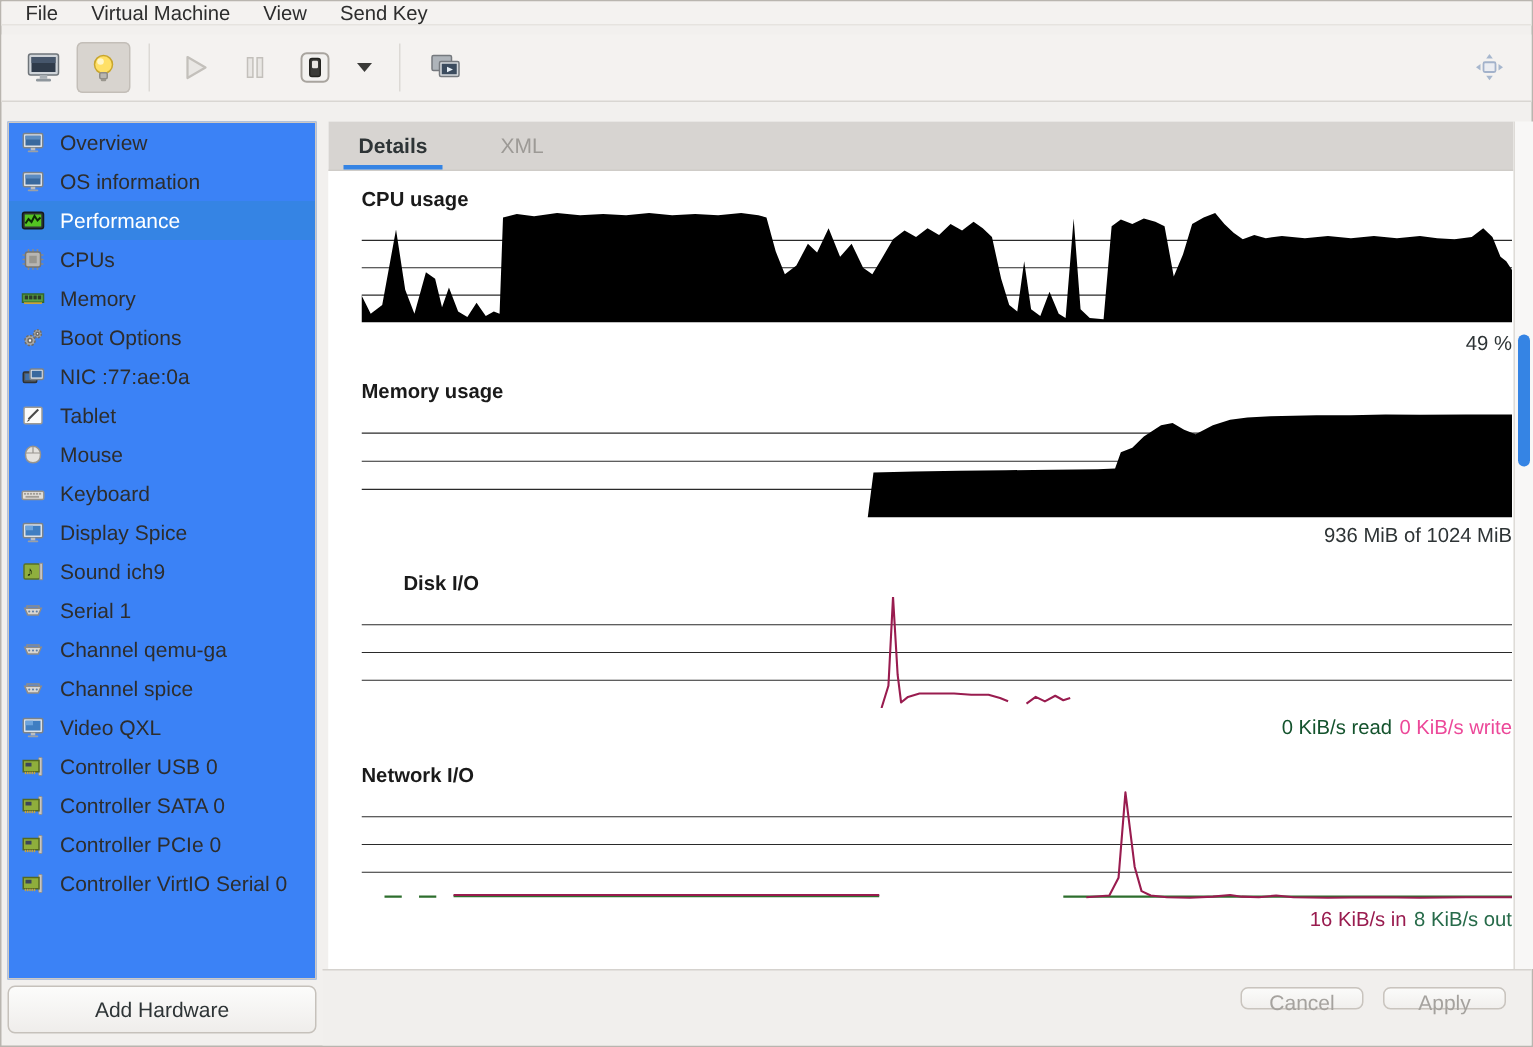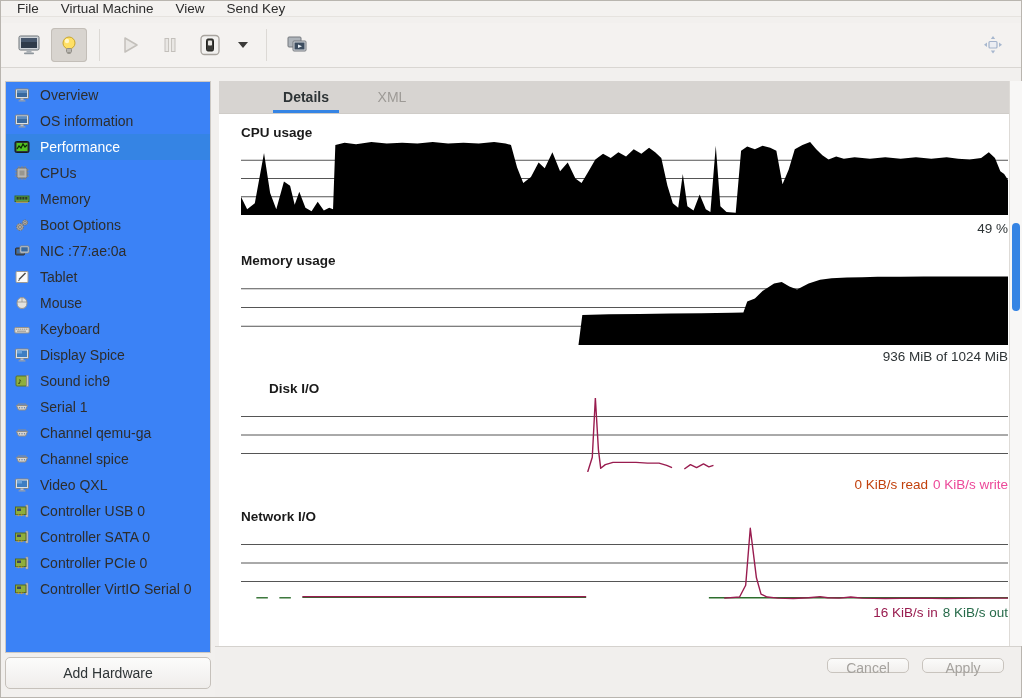--- a/index.html
+++ b/index.html
@@ -27,21 +27,21 @@
   .side-row .icon{width:16px;height:16px;margin-left:8px;flex:none;}
   .side-row .icon svg{width:100%;height:100%;display:block;}
   .side-row .lbl{margin-left:10px;font-size:14px;color:#2d2d2d;white-space:nowrap;}
   .side-row.selected{background:#3584e4;}
   .side-row.selected .lbl{color:#ffffff;}
 
   .add-hw{position:absolute;left:4px;top:656px;width:206px;height:32px;border:1px solid #c6c1bb;border-radius:5px;background:linear-gradient(#fcfcfb,#efedeb);font-size:14px;color:#2e3436;font-family:inherit;}
 
   
   .pane{position:absolute;left:218px;top:80px;width:790px;height:565px;background:#ffffff;}
-  .tabbar{position:absolute;left:0;top:0;right:0;height:33px;background:#d7d4d1;border-bottom:1px solid #cfccc8;display:flex;box-sizing:border-box;padding-left:44px;}
+  .tabbar{position:absolute;left:0;top:0;right:0;height:33px;background:#d7d4d1;border-bottom:1px solid #cfccc8;display:flex;box-sizing:border-box;}
   .tab{position:relative;height:100%;min-width:86px;display:flex;align-items:center;justify-content:center;font-size:14px;color:#9d9a96;cursor:default;}
   .tab.active{color:#2e3436;font-weight:700;}
   .tab.active::after{content:"";position:absolute;left:10px;right:10px;bottom:0;height:3px;background:#3584e4;}
   .content{position:absolute;left:0;top:33px;right:0;bottom:0;background:#ffffff;overflow:hidden;}
 
   .chart-title{position:absolute;left:22px;font-size:13.5px;font-weight:700;color:#1a1a1a;}
   .chart-svg{position:absolute;left:22px;width:767px;}
   .chart-svg svg{width:100%;height:100%;display:block;}
   .chart-label{position:absolute;right:1px;left:22px;text-align:right;font-size:13.5px;color:#2e3436;}
   .chart-label span{margin-left:5px;}
@@ -451,21 +451,21 @@
         <div class="chart-title" style="top: 267px; margin-left: 28px;">Disk I/O</div>
         <div class="chart-svg" style="top: 284px; height: 74px;">
           <svg viewBox="0 0 1000 100" preserveAspectRatio="none">
             <line x1="0" x2="1000" y1="25" y2="25" stroke="#2a2a2a" stroke-width="0.8" vector-effect="non-scaling-stroke"></line>
             <line x1="0" x2="1000" y1="50" y2="50" stroke="#2a2a2a" stroke-width="0.8" vector-effect="non-scaling-stroke"></line>
             <line x1="0" x2="1000" y1="75" y2="75" stroke="#2a2a2a" stroke-width="0.8" vector-effect="non-scaling-stroke"></line>
             <polyline points="452,100 458,80 462,0 466,70 469,95 475,90 485,87 500,87 515,87 530,88 545,88 555,91 562,94" fill="none" stroke="#991c4f" stroke-width="1.4" stroke-linejoin="round" vector-effect="non-scaling-stroke"></polyline>
             <polyline points="578,96 586,90 594,94 603,89 610,93 616,91" fill="none" stroke="#991c4f" stroke-width="1.4" stroke-linejoin="round" vector-effect="non-scaling-stroke"></polyline>
           </svg>
         </div>
-        <div class="chart-label" style="top: 363px;"><span style="color: #c2410c;">0 KiB/s read</span><span style="color: #ec4899;">0 KiB/s write</span></div>
+        <div class="chart-label" style="top: 363px;"><span style="color: #14532d;">0 KiB/s read</span><span style="color: #ec4899;">0 KiB/s write</span></div>
         <div class="chart-title" style="top: 395px;">Network I/O</div>
         <div class="chart-svg" style="top: 412px; height: 74px;">
           <svg viewBox="0 0 1000 100" preserveAspectRatio="none">
             <line x1="0" x2="1000" y1="25" y2="25" stroke="#2a2a2a" stroke-width="0.8" vector-effect="non-scaling-stroke"></line>
             <line x1="0" x2="1000" y1="50" y2="50" stroke="#2a2a2a" stroke-width="0.8" vector-effect="non-scaling-stroke"></line>
             <line x1="0" x2="1000" y1="75" y2="75" stroke="#2a2a2a" stroke-width="0.8" vector-effect="non-scaling-stroke"></line>
             <polyline points="20,97 35,97" fill="none" stroke="#2d6e2d" stroke-width="1.4" stroke-linejoin="round" vector-effect="non-scaling-stroke"></polyline>
             <polyline points="50,97 65,97" fill="none" stroke="#2d6e2d" stroke-width="1.4" stroke-linejoin="round" vector-effect="non-scaling-stroke"></polyline>
             <polyline points="80,96.5 450,96.5" fill="none" stroke="#2d6e2d" stroke-width="1.4" stroke-linejoin="round" vector-effect="non-scaling-stroke"></polyline>
             <polyline points="610,97 1000,97" fill="none" stroke="#2d6e2d" stroke-width="1.4" stroke-linejoin="round" vector-effect="non-scaling-stroke"></polyline>

